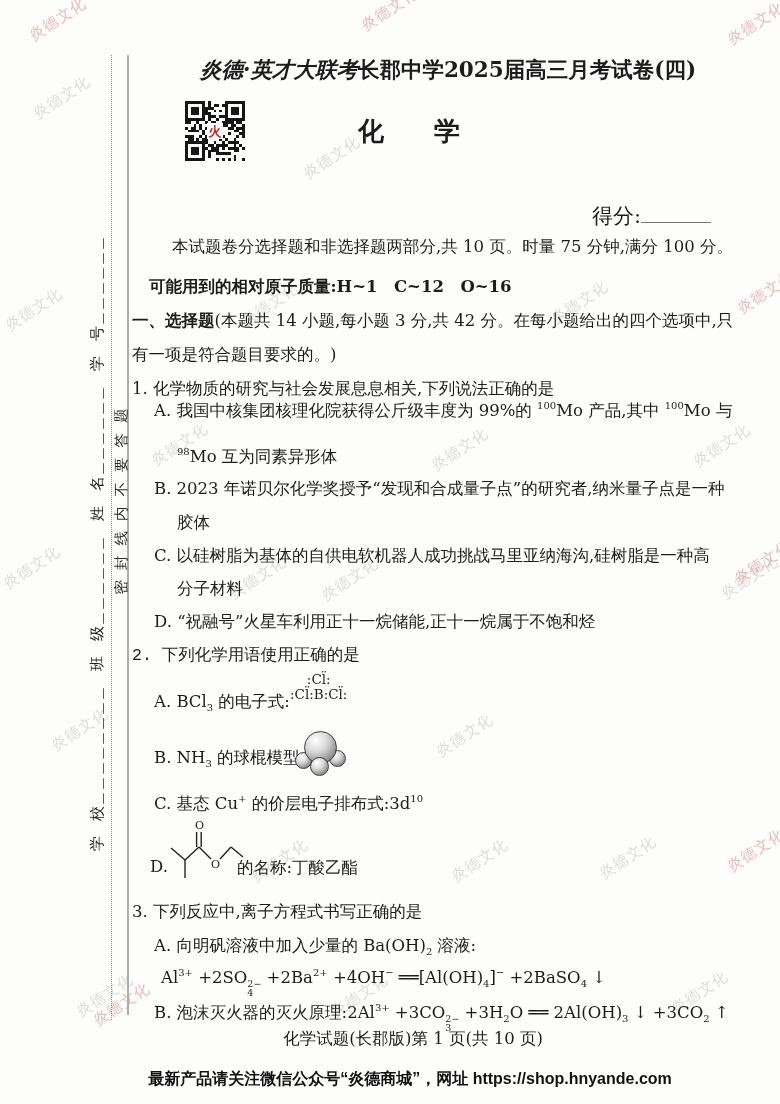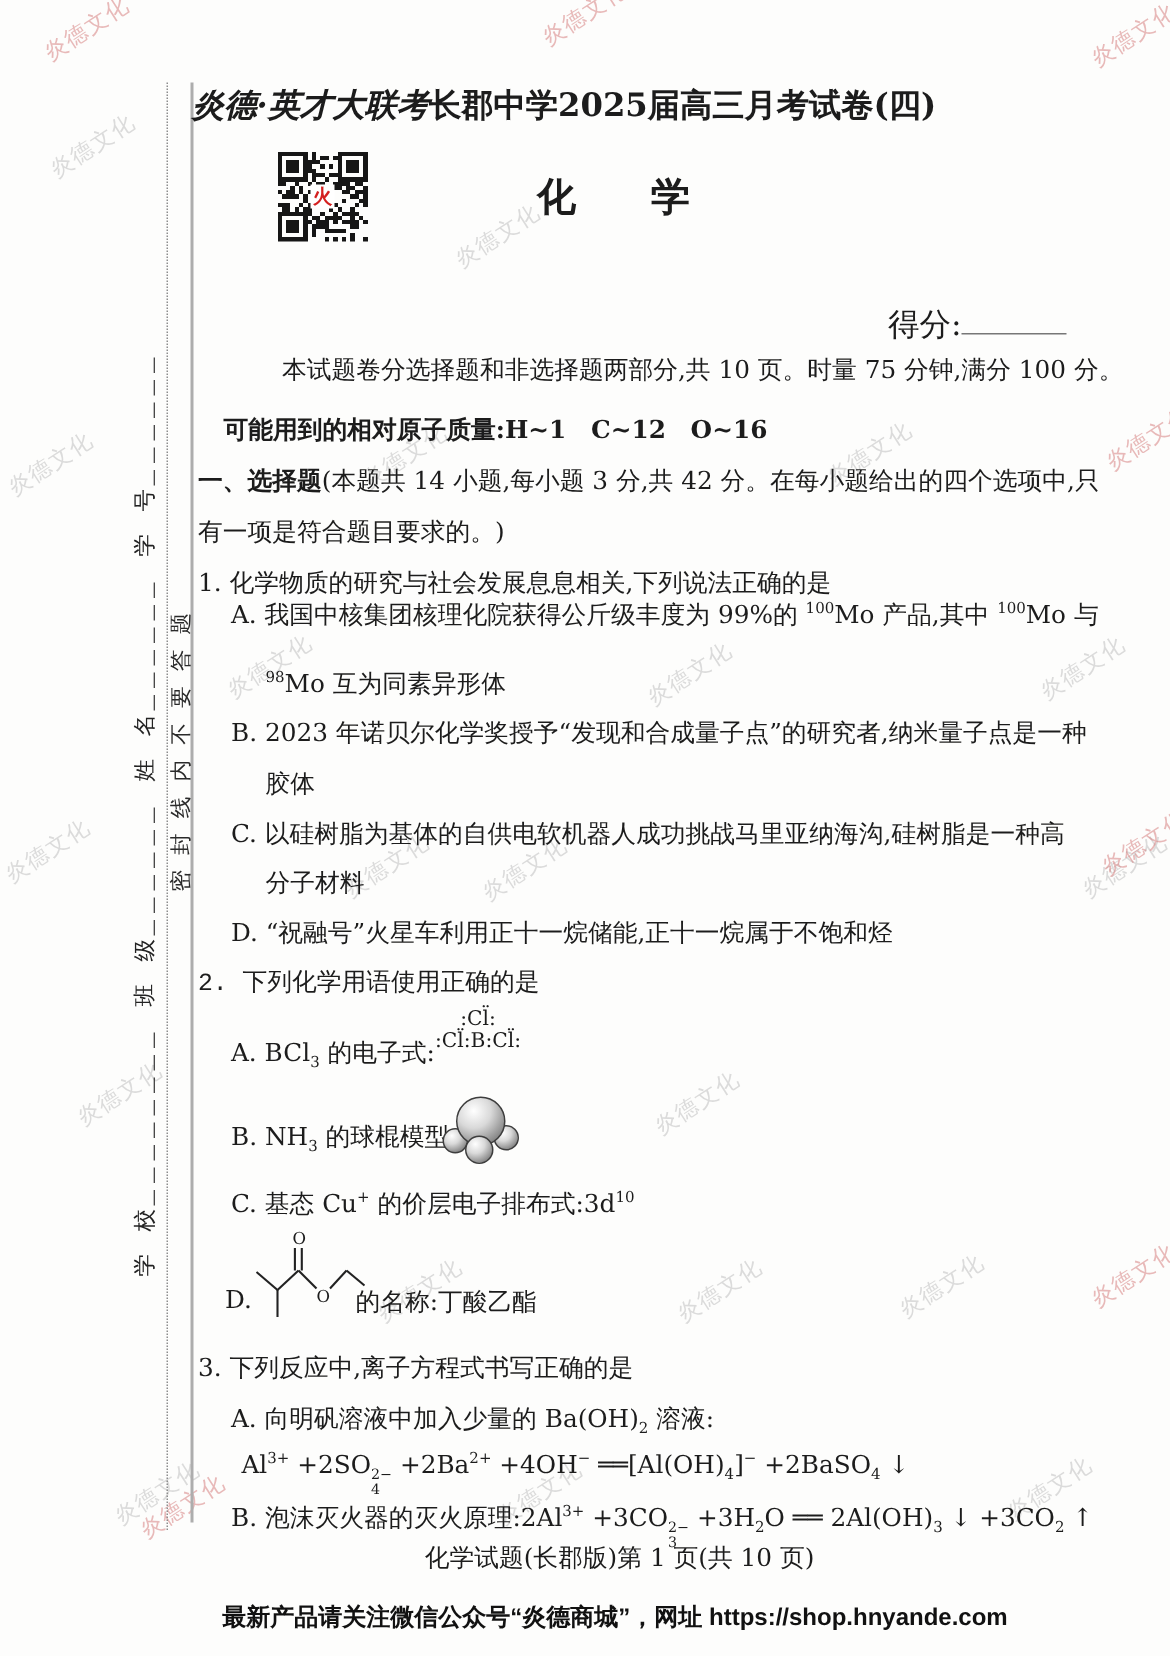--- a/index.html
+++ b/index.html
@@ -19,21 +19,21 @@
       white-space:nowrap;pointer-events:none;font-family:"DejaVu Serif",serif;}
   .wm.g{color:rgba(150,150,150,.32);}
   .wm.r{color:rgba(212,118,118,.5);}
   
   .vline-dotted{position:absolute;left:111px;top:55px;height:965px;width:0;border-left:1px dotted #8d8d8d;}
   .vline-solid{position:absolute;left:127px;top:55px;height:960px;width:0;border-left:2px solid #adadad;}
   .rot{position:absolute;transform:rotate(-90deg);white-space:nowrap;}
   .fields{width:760px;left:-283px;top:534px;text-align:center;font-size:15px;color:#222;}
   .sealtxt{width:420px;left:-89px;top:487px;text-align:center;font-size:14.5px;color:#2a2a2a;letter-spacing:10px;}
   
-  .title{position:absolute;top:55px;left:128px;width:640px;
+  .title{position:absolute;top:55px;left:128px;width:640px;text-align:center;
          font-size:21.5px;font-weight:bold;white-space:nowrap;}
   .title .brush{font-weight:900;font-style:italic;}
   .subject{position:absolute;top:114px;left:415px;transform:translateX(-50%);
            font-size:26px;font-weight:bold;letter-spacing:12px;white-space:nowrap;}
   .qr{position:absolute;left:184px;top:101px;width:62px;height:60px;}
   .qr svg{display:block;}
   .qr-logo{position:absolute;left:23px;top:22px;width:16px;height:16px;background:#fff;
            display:flex;align-items:center;justify-content:center;
            color:#d42020;font-size:13px;font-weight:bold;line-height:1;}
   .score{position:absolute;top:202px;left:592px;font-size:21px;}
@@ -320,21 +320,21 @@
       <rect x="17" y="20" width="1" height="1" fill="#161616"></rect>
       <rect x="20" y="20" width="1" height="1" fill="#161616"></rect>
     </svg>
   <span class="qr-logo">火</span>
 </div>
 <div class="subject">化　学</div>
 <div class="score">
   <span>得分:</span><span class="blank"></span>
 </div>
 
-<div class="line" style="left:172px;top:237px;margin-left:16px;">本试题卷分选择题和非选择题两部分,共 10 页。时量 75 分钟,满分 100 分。</div>
+<div class="line" style="left:172px;top:237px;">本试题卷分选择题和非选择题两部分,共 10 页。时量 75 分钟,满分 100 分。</div>
 <div class="line" style="left:149px;top:277px;font-weight:bold;">可能用到的相对原子质量:H~1　C~12　O~16</div>
 
 <div class="line" style="left:132px;top:311px;">
   <span class="bold">一、选择题</span><span>(本题共 14 小题,每小题 3 分,共 42 分。在每小题给出的四个选项中,只</span>
 </div>
 <div class="line" style="left:132px;top:345px;">有一项是符合题目要求的。)</div>
 
 <div class="line" style="left:132px;top:379px;">1. 化学物质的研究与社会发展息息相关,下列说法正确的是</div>
 <div class="line" style="left:154px;top:400px;">A. 我国中核集团核理化院获得公斤级丰度为 99%的 <sup>100</sup>Mo 产品,其中 <sup>100</sup>Mo 与</div>
 <div class="line" style="left:177px;top:446px;text-align:center;"><sup>98</sup>Mo 互为同素异形体</div>

